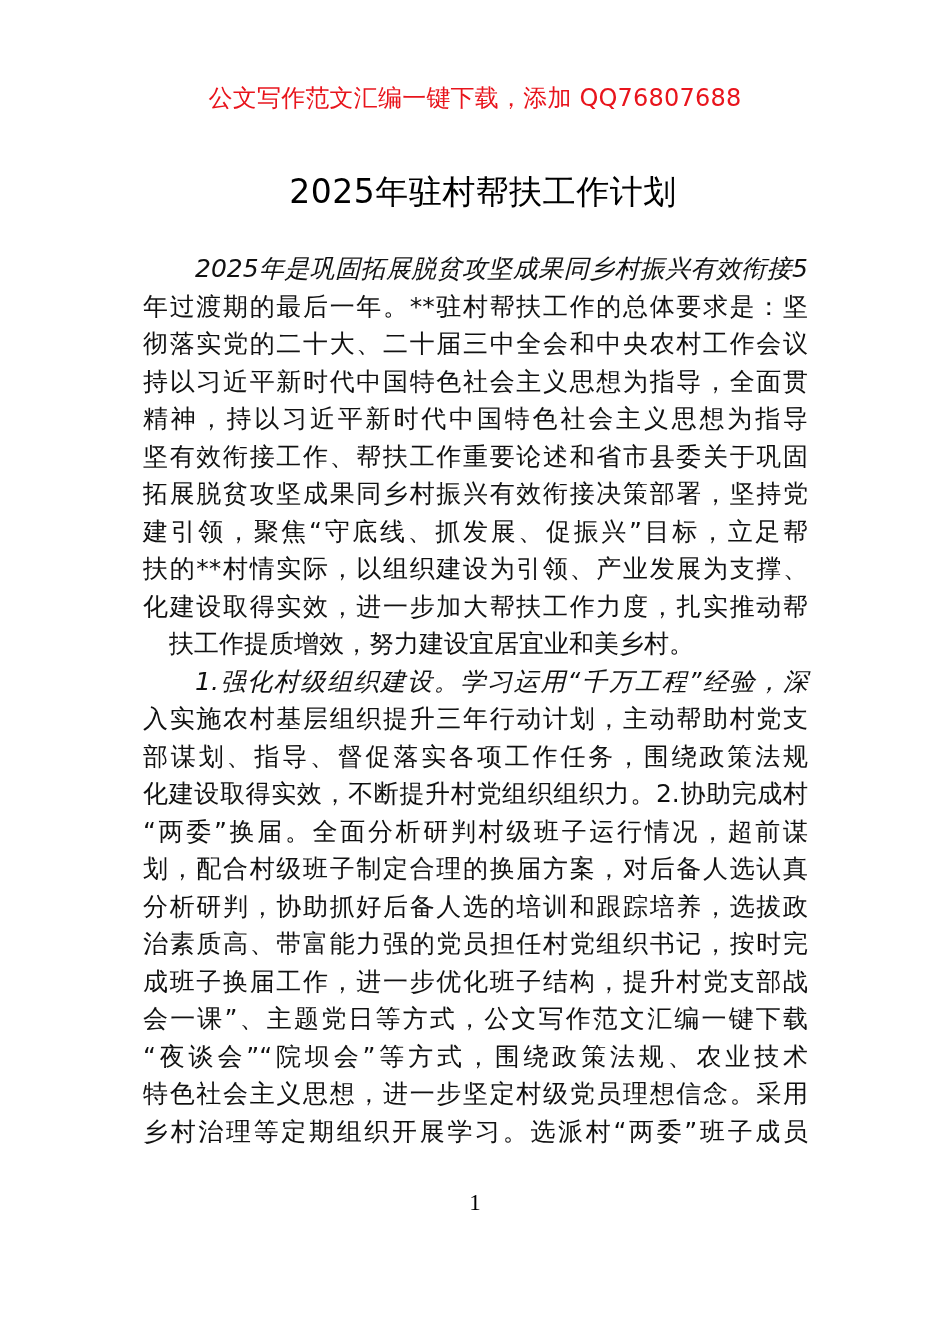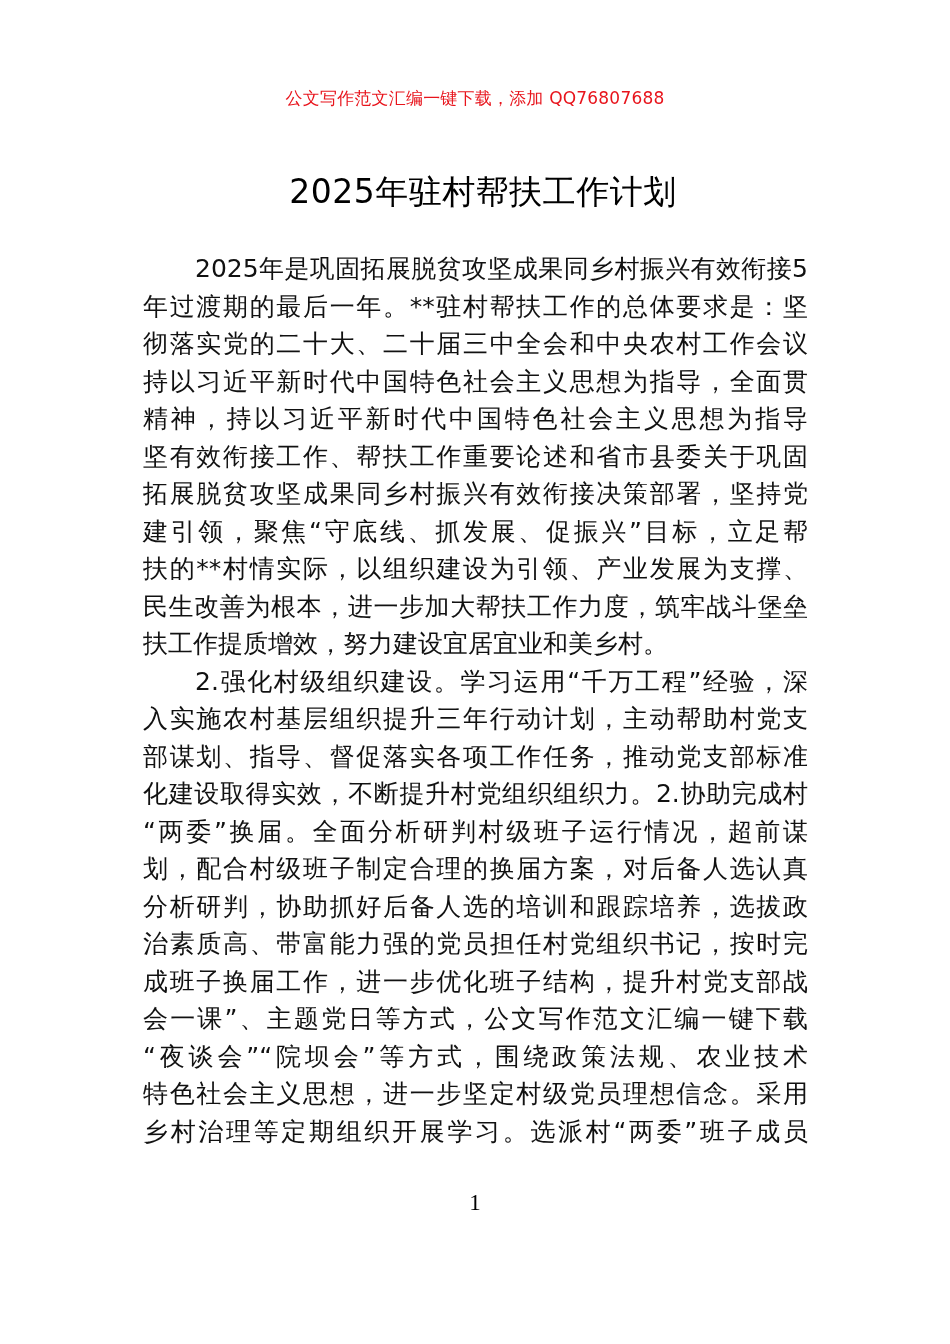--- a/index.html
+++ b/index.html
@@ -21,21 +21,21 @@
       width: 950px;
       height: 1344px;
       background: #ffffff;
     }
     .watermark {
       position: absolute;
       top: 84px;
       left: 0;
       width: 100%;
       text-align: center;
-      font-size: 17px;
+      font-size: 24px;
       line-height: 28px;
       color: #e8141c;
       letter-spacing: 0.2px;
     }
     .doc-title {
       position: absolute;
       top: 170px;
       left: 8px;
       width: 100%;
       text-align: center;
@@ -55,23 +55,25 @@
       line-height: 37.5px;
       font-size: 25px;
       white-space: nowrap;
       text-align: justify;
       text-align-last: justify;
       color: #111111;
       letter-spacing: 0px;
     }
     .line.indent {
       padding-left: 52px;
+      font-style: italic;
     }
     .line.last {
       text-align-last: left;
+      margin-left: 26px;
     }
     .line.heading {
       text-align-last: left;
     }
     .page-number {
       position: absolute;
       top: 1188px;
       left: 0;
       width: 100%;
       text-align: center;
@@ -94,27 +96,27 @@
 
     <div class="line indent">2025年是巩固拓展脱贫攻坚成果同乡村振兴有效衔接5</div>
     <div class="line">年过渡期的最后一年。**驻村帮扶工作的总体要求是：坚</div>
     <div class="line">彻落实党的二十大、二十届三中全会和中央农村工作会议</div>
     <div class="line">持以习近平新时代中国特色社会主义思想为指导，全面贯</div>
     <div class="line">精神，持以习近平新时代中国特色社会主义思想为指导</div>
     <div class="line">坚有效衔接工作、帮扶工作重要论述和省市县委关于巩固</div>
     <div class="line">拓展脱贫攻坚成果同乡村振兴有效衔接决策部署，坚持党</div>
     <div class="line">建引领，聚焦“守底线、抓发展、促振兴”目标，立足帮</div>
     <div class="line">扶的**村情实际，以组织建设为引领、产业发展为支撑、</div>
-    <div class="line">民生改善为根本，进一步加大帮扶工作力度，筑牢战斗堡垒</div>
+    <div class="line">化建设取得实效，进一步加大帮扶工作力度，扎实推动帮</div>
     <div class="line last">扶工作提质增效，努力建设宜居宜业和美乡村。</div>
 
 
-    <div class="line indent">2.强化村级组织建设。学习运用“千万工程”经验，深</div>
+    <div class="line indent">1.强化村级组织建设。学习运用“千万工程”经验，深</div>
     <div class="line">入实施农村基层组织提升三年行动计划，主动帮助村党支</div>
-    <div class="line">部谋划、指导、督促落实各项工作任务，推动党支部标准</div>
+    <div class="line">部谋划、指导、督促落实各项工作任务，围绕政策法规</div>
     <div class="line">化建设取得实效，不断提升村党组织组织力。2.协助完成村</div>
     <div class="line">“两委”换届。全面分析研判村级班子运行情况，超前谋</div>
     <div class="line">划，配合村级班子制定合理的换届方案，对后备人选认真</div>
     <div class="line">分析研判，协助抓好后备人选的培训和跟踪培养，选拔政</div>
     <div class="line">治素质高、带富能力强的党员担任村党组织书记，按时完</div>
     <div class="line">成班子换届工作，进一步优化班子结构，提升村党支部战</div>
     <div class="line">会一课”、主题党日等方式，公文写作范文汇编一键下载</div>
     <div class="line">“夜谈会”“院坝会”等方式，围绕政策法规、农业技术</div>
     <div class="line">特色社会主义思想，进一步坚定村级党员理想信念。采用</div>
     <div class="line">乡村治理等定期组织开展学习。选派村“两委”班子成员</div>

